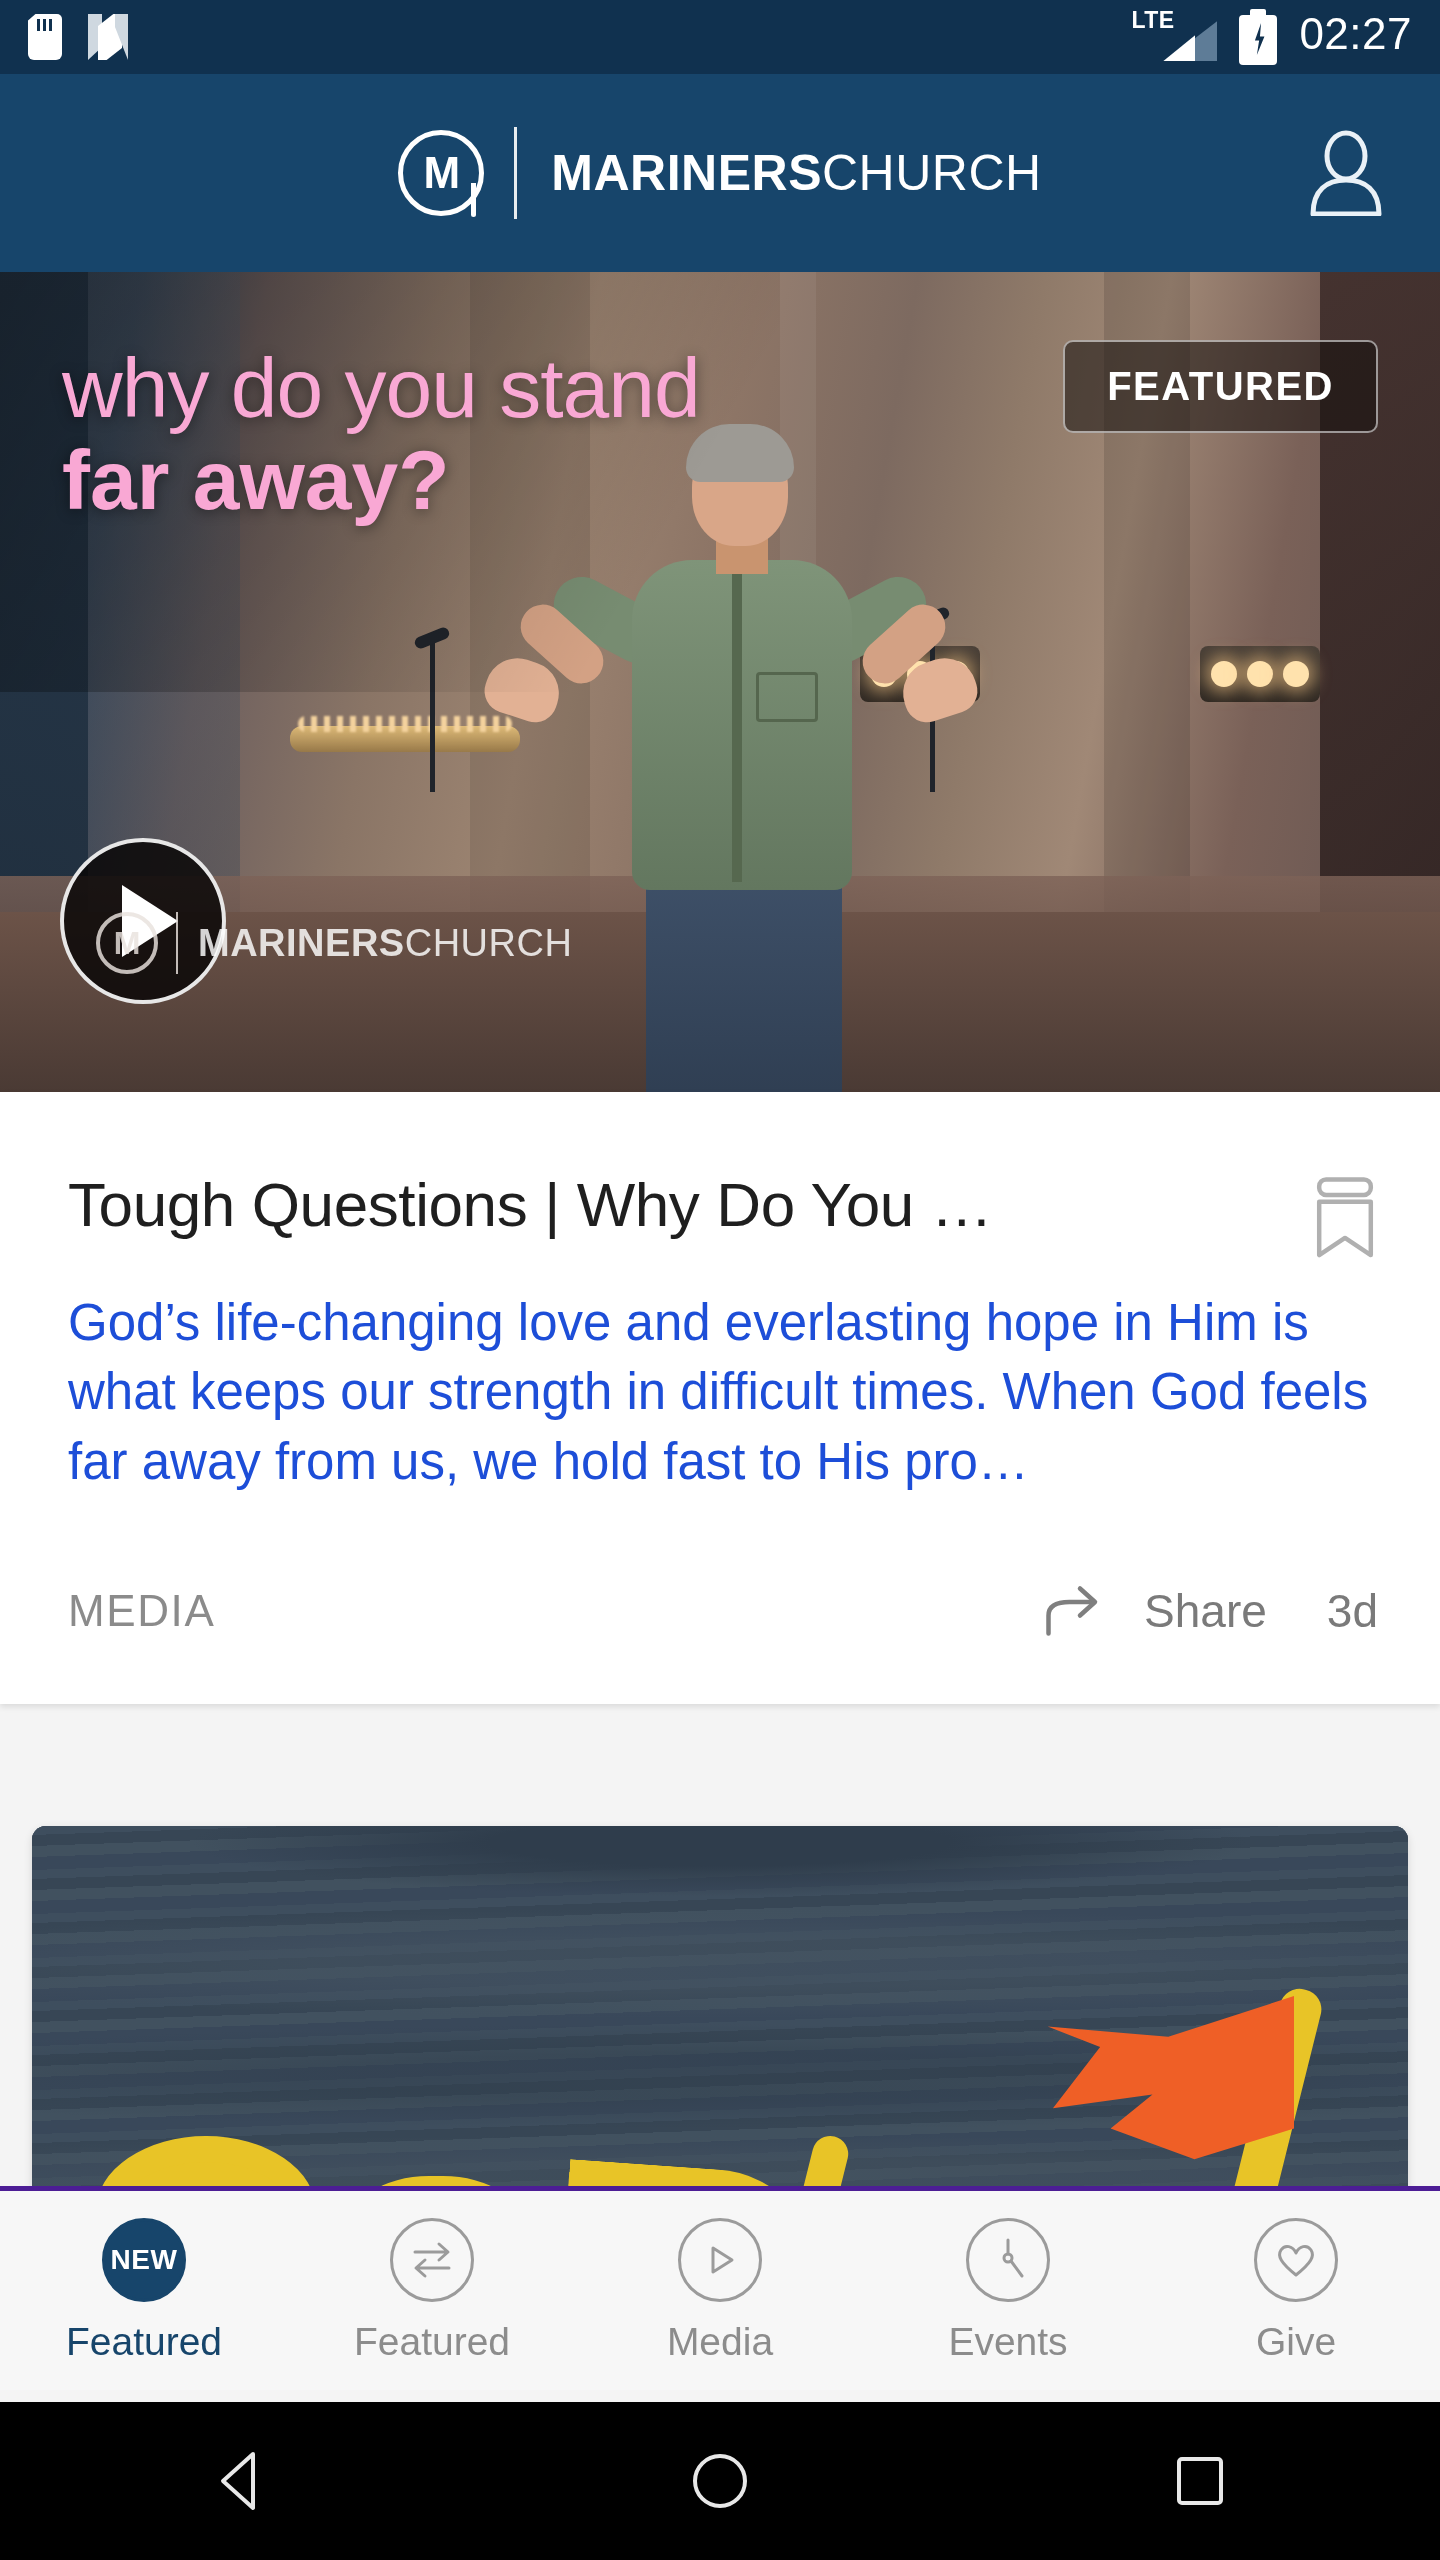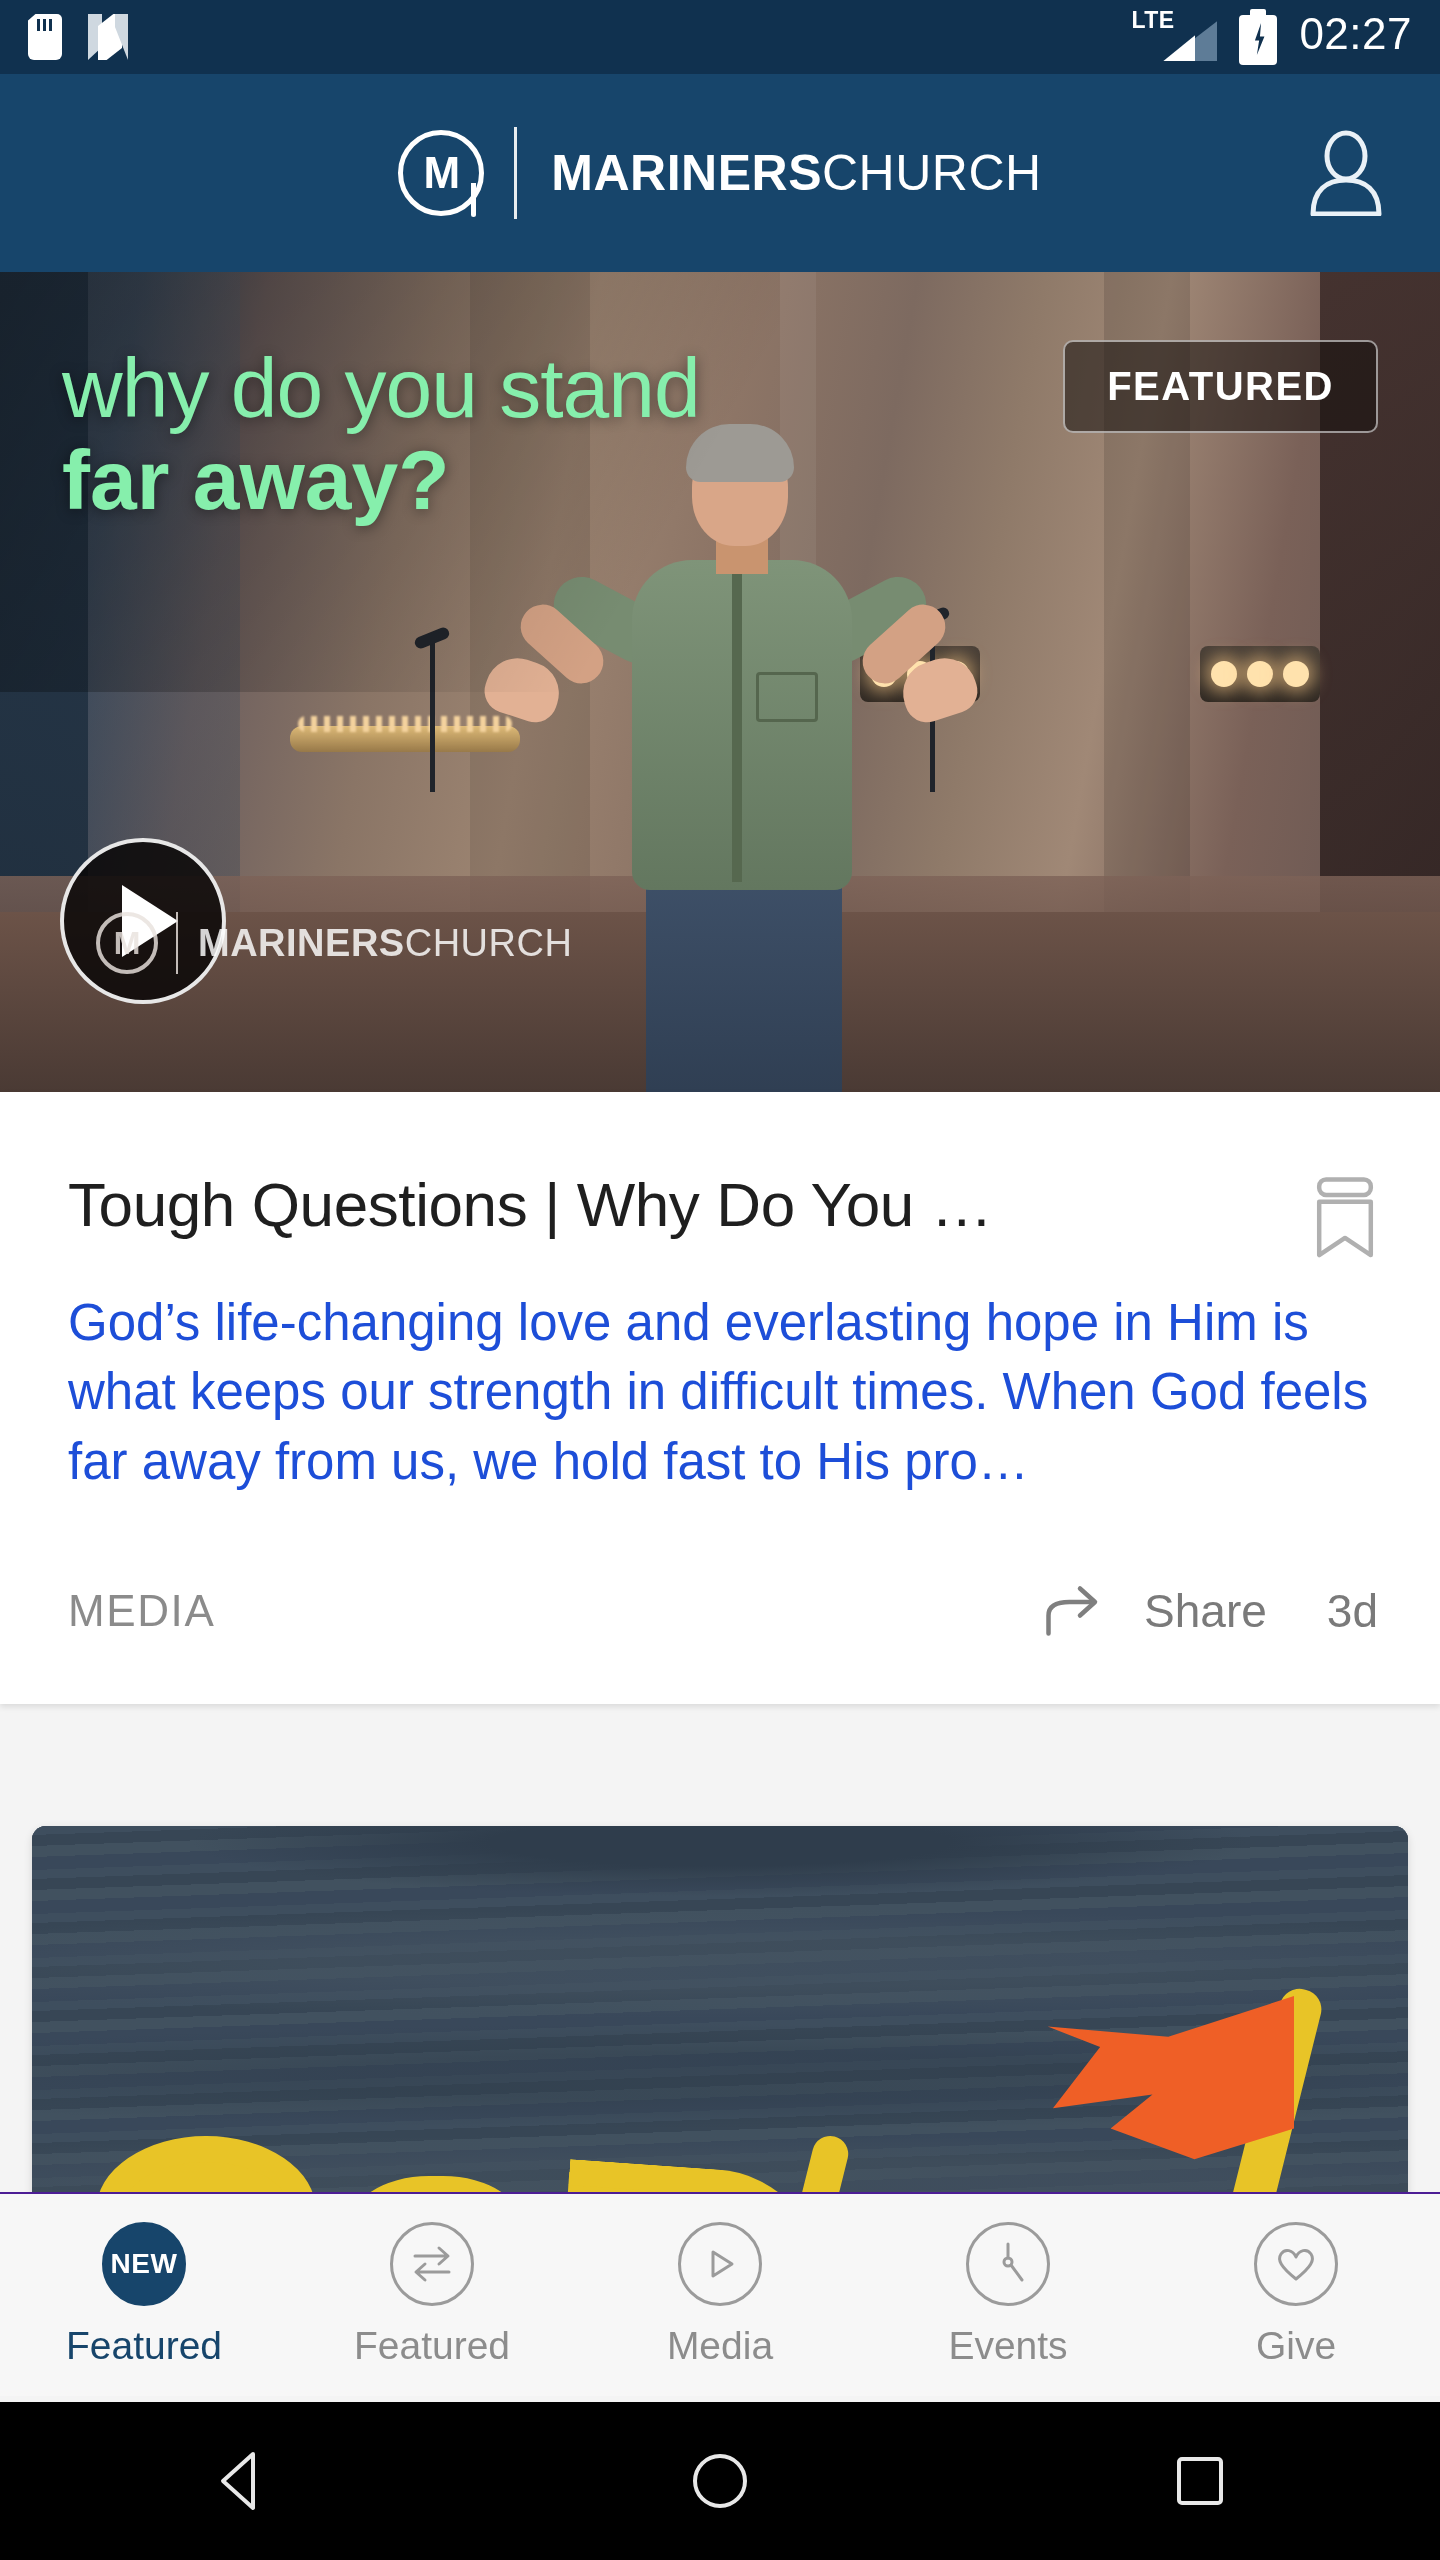--- a/index.html
+++ b/index.html
@@ -203,21 +203,21 @@
   }
   .p-jeans{
     position:absolute; left:126px; top:500px; width:196px; height:230px;
     background:linear-gradient(180deg,#3e5068,#2f3e52); border-radius:12px;
   }
   .hero-fade{
     position:absolute; left:0; top:0; width:780px; height:420px;
     background:linear-gradient(120deg,#00000066 0%,#00000022 55%,transparent 80%);
   }
   .hero-title{
-    position:absolute; left:62px; top:74px; width:900px; color:#86efac;
+    position:absolute; left:62px; top:74px; width:900px; color:#f9a8d4;
     text-shadow:0 2px 14px rgba(0,0,0,.45);
   }
   .hero-title .l1{ font-size:84px; font-weight:300; line-height:1.02; letter-spacing:-1px;}
   .hero-title .l2{ font-size:84px; font-weight:700; line-height:1.06; margin-top:4px;}
 
   .featured-badge{
     position:absolute; right:62px; top:68px;
     padding:22px 42px; border:2px solid rgba(255,255,255,.55);
     border-radius:10px; background:rgba(20,14,12,.55);
     color:#fff; font-size:40px; font-weight:700; letter-spacing:1.5px;
@@ -319,22 +319,22 @@
     background:#e8c427; border-radius:20px; transform:rotate(14deg);
   }
   .flag .cloth{
     position:absolute; right:36px; bottom:70px; width:262px; height:170px;
     background:#ef5f26;
     clip-path:polygon(100% 0,100% 78%,62% 96%,30% 78%,46% 58%,8% 66%,26% 30%,6% 18%,52% 24%);
   }
 
   
   .tabbar{
-    position:absolute; left:0; bottom:164px; width:1440px; height:204px;
-    background:#f7f7f7; border-top:2px solid #4c1d95;
+    position:absolute; left:0; bottom:170px; width:1440px; height:204px;
+    background:#f7f7f7; border-top:5px solid #4c1d95;
     display:flex; align-items:center;
   }
   .tab{
     flex:1; display:flex; flex-direction:column; align-items:center; gap:18px;
   }
   .tab-ico{
     width:84px; height:84px; border-radius:50%;
     border:3px solid #9b9b9b; display:flex; align-items:center; justify-content:center;
   }
   .tab-ico.filled{

